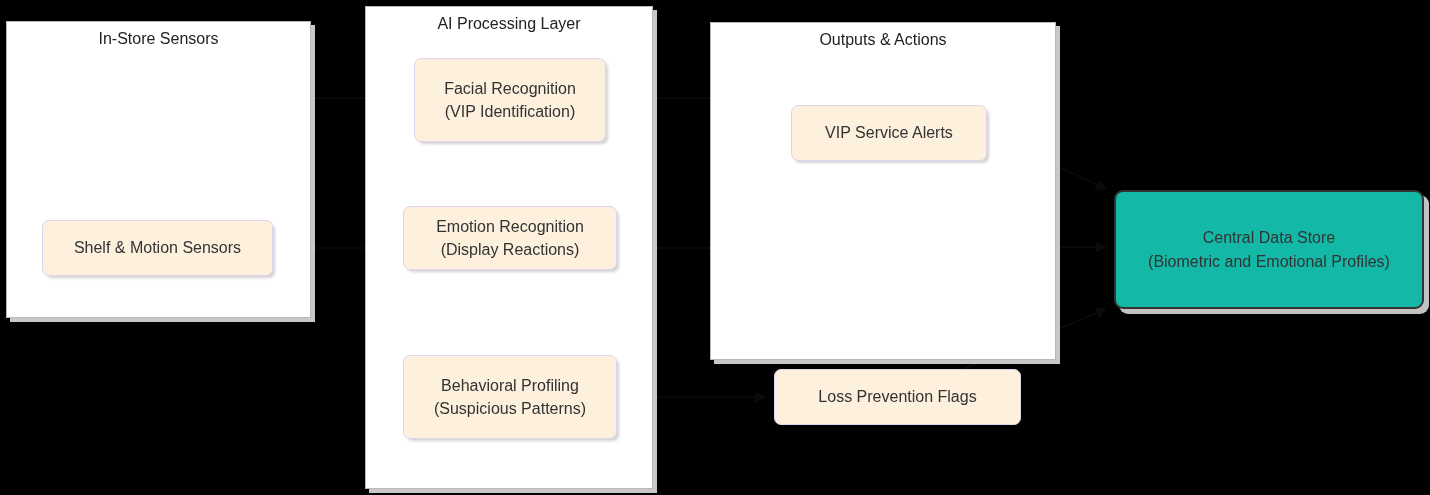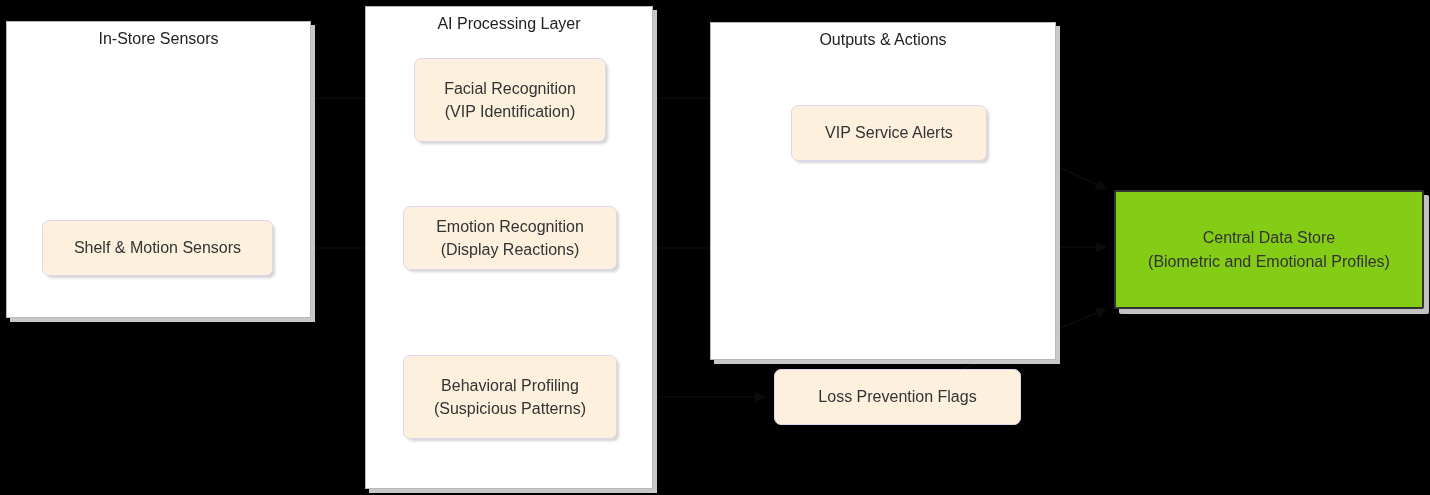--- a/index.html
+++ b/index.html
@@ -47,23 +47,23 @@
     line-height: 1.45;
     color: #333333;
     padding: 4px 10px;
   }
   .node-process {
     background: #fdf0dd;
     border: 1px solid #e3d4ee;
     box-shadow: 3px 3px 3px -1px rgba(0,0,0,0.18);
   }
   .node-store {
-    background: #84cc16;
+    background: #14b8a6;
     border: 2px solid #333333;
-    border-radius: 2px;
+    border-radius: 9px;
     box-shadow: 5px 5px 0 0 #c2c2c2;
   }
   .node-label {
     display: block;
     white-space: pre-line;
   }
 
   
   #edges {
     position: absolute;

